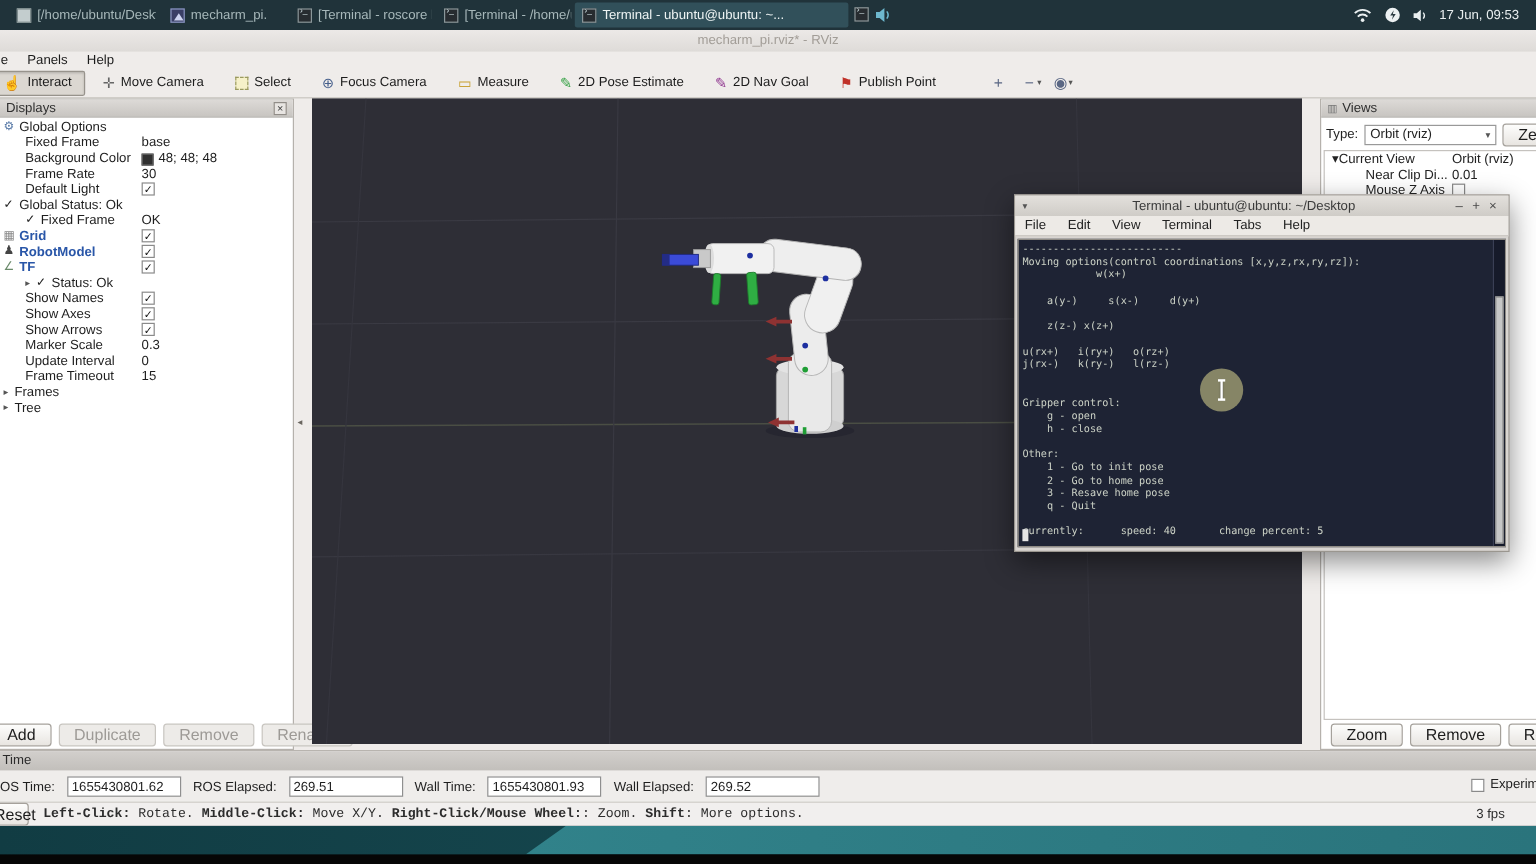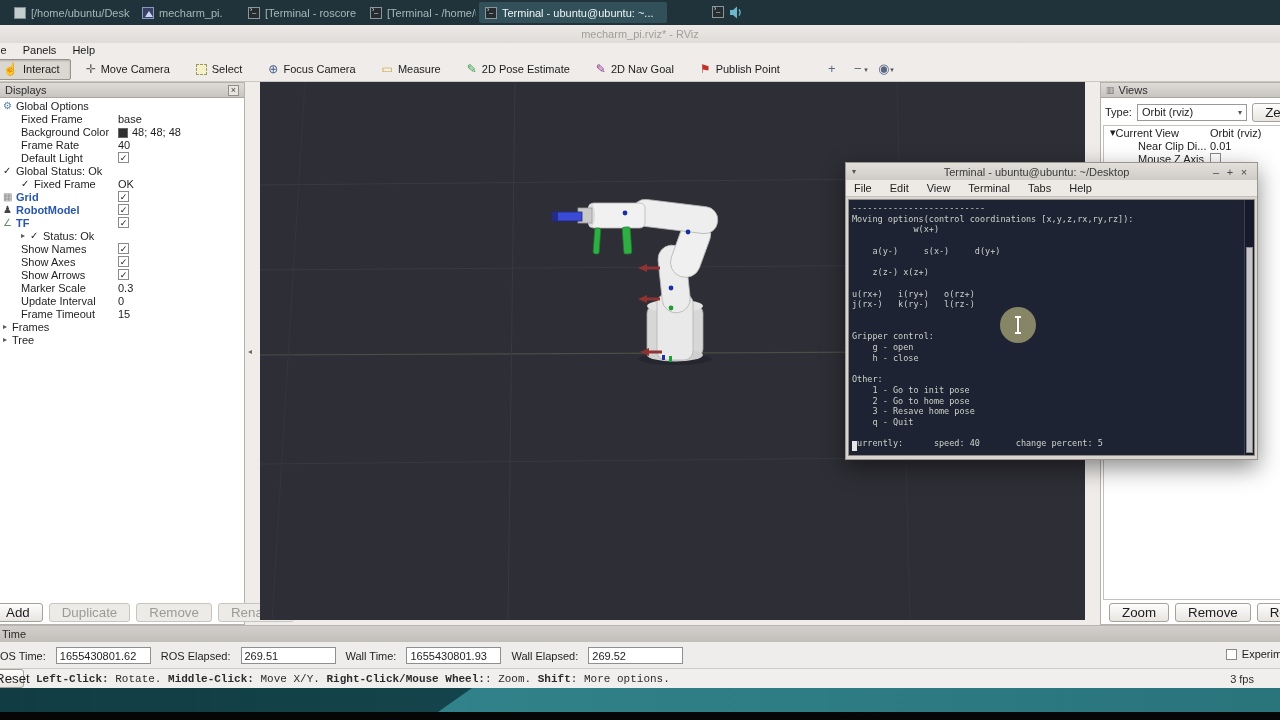--- a/index.html
+++ b/index.html
@@ -128,30 +128,46 @@
         <span class="tb-label">mecharm_pi.rviz* - RViz</span>
       </div>
       <div class="task-btn" style="left: 242px; width: 118px;">
         <span class="tb-icon ic-terminal"></span>
         <span class="tb-label">[Terminal - roscore http://loc...</span>
       </div>
       <div class="task-btn" style="left: 364px; width: 112px;">
         <span class="tb-icon ic-terminal"></span>
         <span class="tb-label">[Terminal - /home/ubuntu/ca...</span>
       </div>
-      <div class="task-btn active" style="left: 479px; width: 188px;">
+      <div class="task-btn active" style="left: 479px; width: 228px;">
         <span class="tb-icon ic-terminal"></span>
         <span class="tb-label">Terminal - ubuntu@ubuntu: ~...</span>
       </div>
     </div>
   <span class="tb-icon ic-terminal" style="position:absolute;left:712px;top:6px;"></span>
   <svg style="position:absolute;left:728px;top:5px;" width="16" height="15" viewBox="0 0 16 15">
     <path d="M2 5 h3 l4 -3.4 v11.8 l-4 -3.4 h-3 z" fill="#6db8ce"></path>
       <path d="M11 4.5 a5 5 0 0 1 0 6" stroke="#6db8ce" fill="none" stroke-width="1.3"></path>
   </svg>
+  <div class="tray">
+    <svg width="17" height="13" viewBox="0 0 17 13">
+      <path d="M2 5 a9 9 0 0 1 13 0" stroke="#e9eff0" fill="none" stroke-width="1.5"></path>
+      <path d="M4.5 7.8 a5.5 5.5 0 0 1 8 0" stroke="#e9eff0" fill="none" stroke-width="1.5"></path>
+      <circle cx="8.5" cy="10.8" r="1.5" fill="#e9eff0"></circle>
+    </svg>
+    <svg width="15" height="15" viewBox="0 0 15 15">
+      <circle cx="7.5" cy="7.5" r="6" fill="#edf1f2"></circle>
+        <path d="M8.5 3.5 l-3 4.5 h2.4 l-1 3.5 l3.2 -4.8 h-2.4 z" fill="#2b3a40"></path>
+    </svg>
+    <svg width="13" height="12" viewBox="0 0 13 12">
+      <path d="M1 4 h2.6 l3.4 -2.8 v9.6 l-3.4 -2.8 h-2.6 z" fill="#e9eff0"></path>
+        <path d="M9 3.5 a4 4 0 0 1 0 5" stroke="#e9eff0" fill="none" stroke-width="1.2"></path>
+    </svg>
+    <span class="clock">17 Jun, 09:53</span>
+  </div>
 </div>
 
 <div class="wallpaper">
   <div class="wp-light"></div>
   <div class="wp-bottom"></div>
 </div>
 
 <div class="rviz">
   <div class="rv-titlebar">mecharm_pi.rviz* - RViz</div>
   <div class="rv-menubar">
@@ -218,21 +234,21 @@
         <div class="trow" style="padding-left: 30px;">
           <span class="tlabel">Background Color</span>
           <span class="tval">
             <span class="swatch" style="background: rgb(48, 48, 48);"></span>
             <span>48; 48; 48</span>
           </span>
         </div>
         <div class="trow" style="padding-left: 30px;">
           <span class="tlabel">Frame Rate</span>
           <span class="tval">
-            <span>40</span>
+            <span>30</span>
           </span>
         </div>
         <div class="trow" style="padding-left: 30px;">
           <span class="tlabel">Default Light</span>
           <span class="tval">
             <span class="cb">✓</span>
           </span>
         </div>
         <div class="trow" style="padding-left: 12px;">
           <span class="ticon ic2-check">✓</span>

